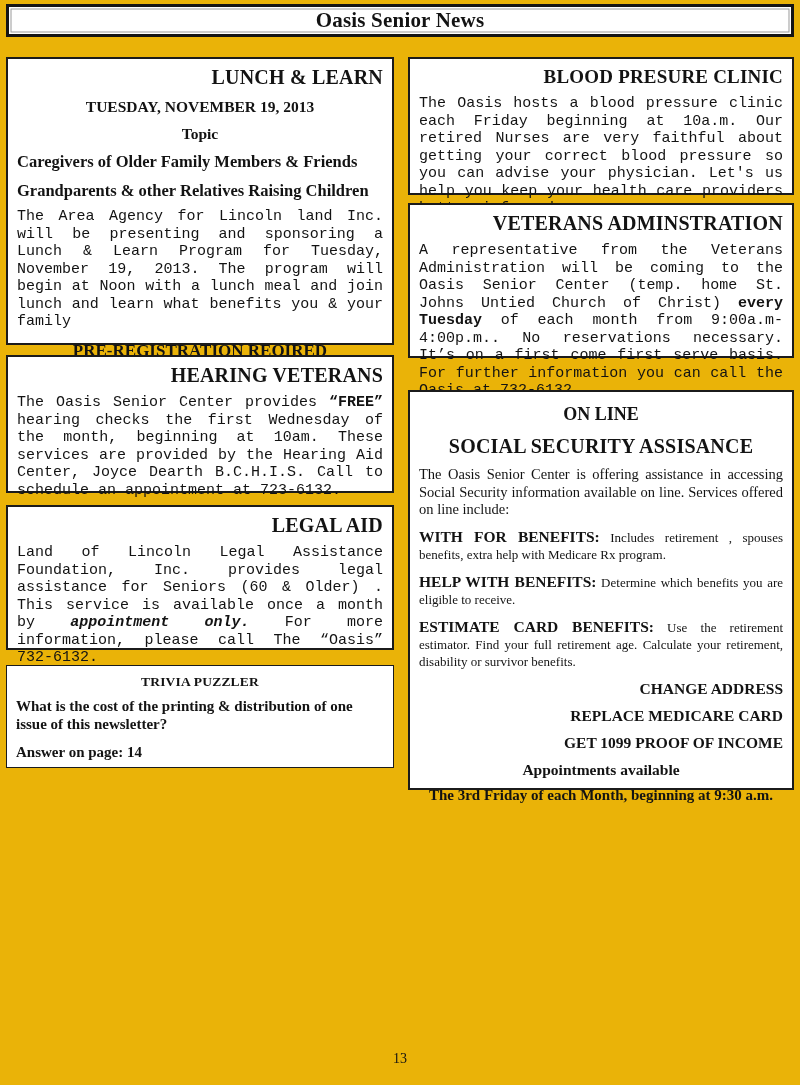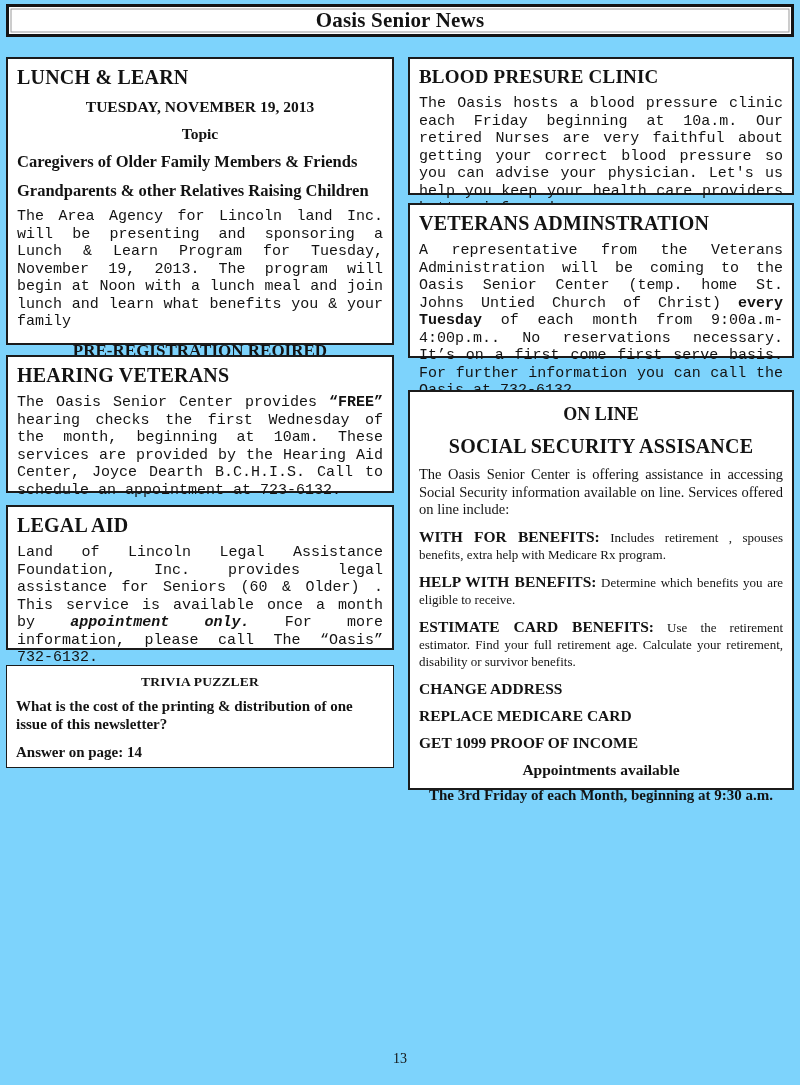--- a/index.html
+++ b/index.html
@@ -1,36 +1,36 @@
 <!DOCTYPE html>
 <html><head>
 <meta charset="utf-8">
 <style>
   html,body { margin:0; padding:0; background:#ffffff; }
   .page {
     position:relative; width:800px; height:1085px; margin:0 auto;
-    background:#7dd3fc; color:#131313;
+    background:#eab308; color:#131313;
     font-family:"Liberation Serif", serif;
     overflow:hidden;
   }
   .box {
     position:absolute; box-sizing:border-box; background:#fff;
     border:2px solid #1b1b1b; padding:0 9px;
   }
   .header-box {
     left:6px; top:4px; width:788px; height:33px;
     border:3px solid #151515;
     box-shadow: inset 0 0 0 1.5px #ffffff, inset 0 0 0 2.5px #9a9a9a;
     display:flex; align-items:center; justify-content:center;
     padding:0;
   }
   .header-title { font-size:21px; font-weight:bold; letter-spacing:0.2px; }
 
   .sec-title {
-    text-align:left; font-weight:bold; font-size:20px;
+    text-align:right; font-weight:bold; font-size:20px;
     margin:7px 0 2px; letter-spacing:0.2px;
   }
   .sec-title.small { font-size:19px; }
   .sub-bold  { text-align:center; font-weight:bold; font-size:15.5px; margin-top:9px; }
   .topic-line{ text-align:left; font-weight:bold; font-size:16.5px; margin-top:9px; }
   .body-text {
     font-size:15px; line-height:1.17; text-align:justify;
     margin:7px 0 0;
     font-family:Liberation Mono, monospace;
   }
@@ -41,21 +41,21 @@
   .trivia-box { border-width:1.5px; }
   .trivia-title { text-align:center; font-weight:bold; font-size:13.5px; margin-top:8px; letter-spacing:0.2px; }
   .trivia-q { font-weight:bold; font-size:15px; line-height:1.22; margin-top:7px; }
   .trivia-a { font-weight:bold; font-size:15px; margin-top:10px; }
 
   .ssa-title1 { text-align:center; font-weight:bold; font-size:18px; margin-top:12px; }
   .ssa-title2 { text-align:center; font-weight:bold; font-size:20px; margin-top:10px; letter-spacing:0.2px; }
   .ssa-intro  { font-size:14.5px; line-height:1.22; text-align:justify; margin-top:8px; }
   .ssa-item   { margin-top:8px; font-size:13px; line-height:1.3; text-align:justify; }
   .ssa-item b { font-size:15.5px; }
-  .ssa-line   { font-weight:bold; font-size:15.5px; margin-top:9px; }
+  .ssa-line   { font-weight:bold; font-size:15.5px; margin-top:9px;text-align:right; }
   .ssa-appt   { text-align:center; font-weight:bold; font-size:15.5px; margin-top:9px; }
   .ssa-sched  { text-align:center; font-weight:bold; font-size:15px; margin-top:8px; }
 
   .page-number {
     position:absolute; left:0; right:0; top:1051px;
     text-align:center; font-size:14px;
   }
   p { margin:0; }
   strong.q { font-weight:bold; }
   em.ap { font-weight:bold; font-style:italic; }

